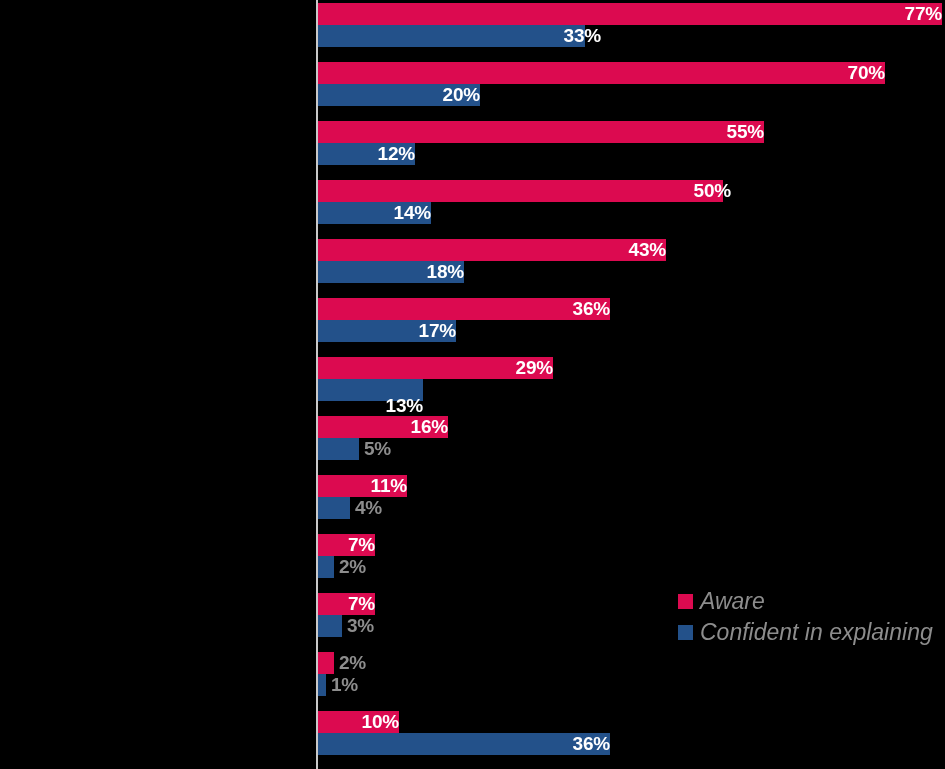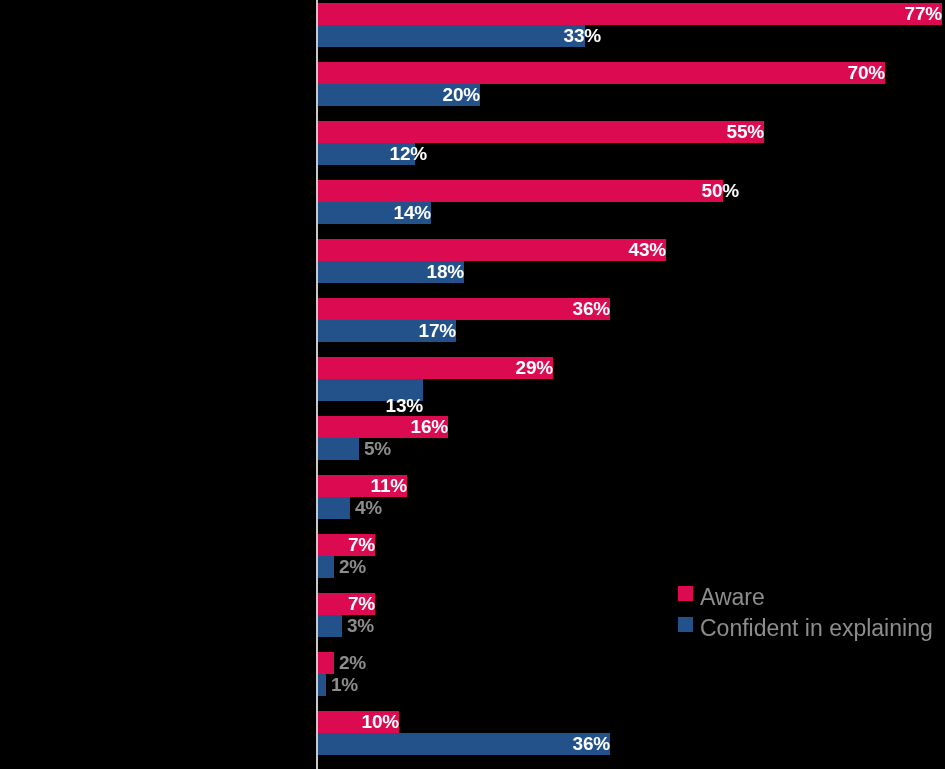--- a/index.html
+++ b/index.html
@@ -92,22 +92,23 @@
   }
 
   #legend {
     position: absolute;
     left: 678px;
     top: 586px;
     width: 260px;
   }
   .legend-entry {
     display: flex;
-    align-items: flex-start;
+    align-items: center;
     height: 31px;
+    font-style: italic;
   }
   .legend-swatch {
     width: 15px;
     height: 15px;
     flex: 0 0 auto;
     margin-right: 7px;
   }
   .legend-swatch.series-aware { background: #dc0a50; }
   .legend-swatch.series-confident { background: #23518a; }
   .legend-label {
@@ -142,25 +143,25 @@
       <div class="bar-row" style="top: 84px;">
         <div class="bar-rect series-confident" style="width: 162px;"></div>
         <div class="bar-value-label inside" style="left: 0px; width: 162px;">20%</div>
       </div>
       <div class="bar-row" style="top: 121px;">
         <div class="bar-rect series-aware" style="width: 446px;"></div>
         <div class="bar-value-label inside" style="left: 0px; width: 446px;">55%</div>
       </div>
       <div class="bar-row" style="top: 143px;">
         <div class="bar-rect series-confident" style="width: 97px;"></div>
-        <div class="bar-value-label inside" style="left: 0px; width: 97px; padding-left: 12px;">12%</div>
+        <div class="bar-value-label inside" style="left: 0px; width: 97px;">12%</div>
       </div>
       <div class="bar-row" style="top: 180px;">
         <div class="bar-rect series-aware" style="width: 405px;"></div>
-        <div class="bar-value-label inside" style="left: 16px; width: 405px; text-align: right;">50%</div>
+        <div class="bar-value-label inside" style="left: 8px; width: 405px; text-align: right;">50%</div>
       </div>
       <div class="bar-row" style="top: 202px;">
         <div class="bar-rect series-confident" style="width: 113px;"></div>
         <div class="bar-value-label inside" style="left: 0px; width: 113px;">14%</div>
       </div>
       <div class="bar-row" style="top: 239px;">
         <div class="bar-rect series-aware" style="width: 348px;"></div>
         <div class="bar-value-label inside" style="left: 0px; width: 348px;">43%</div>
       </div>
       <div class="bar-row" style="top: 261px;">

